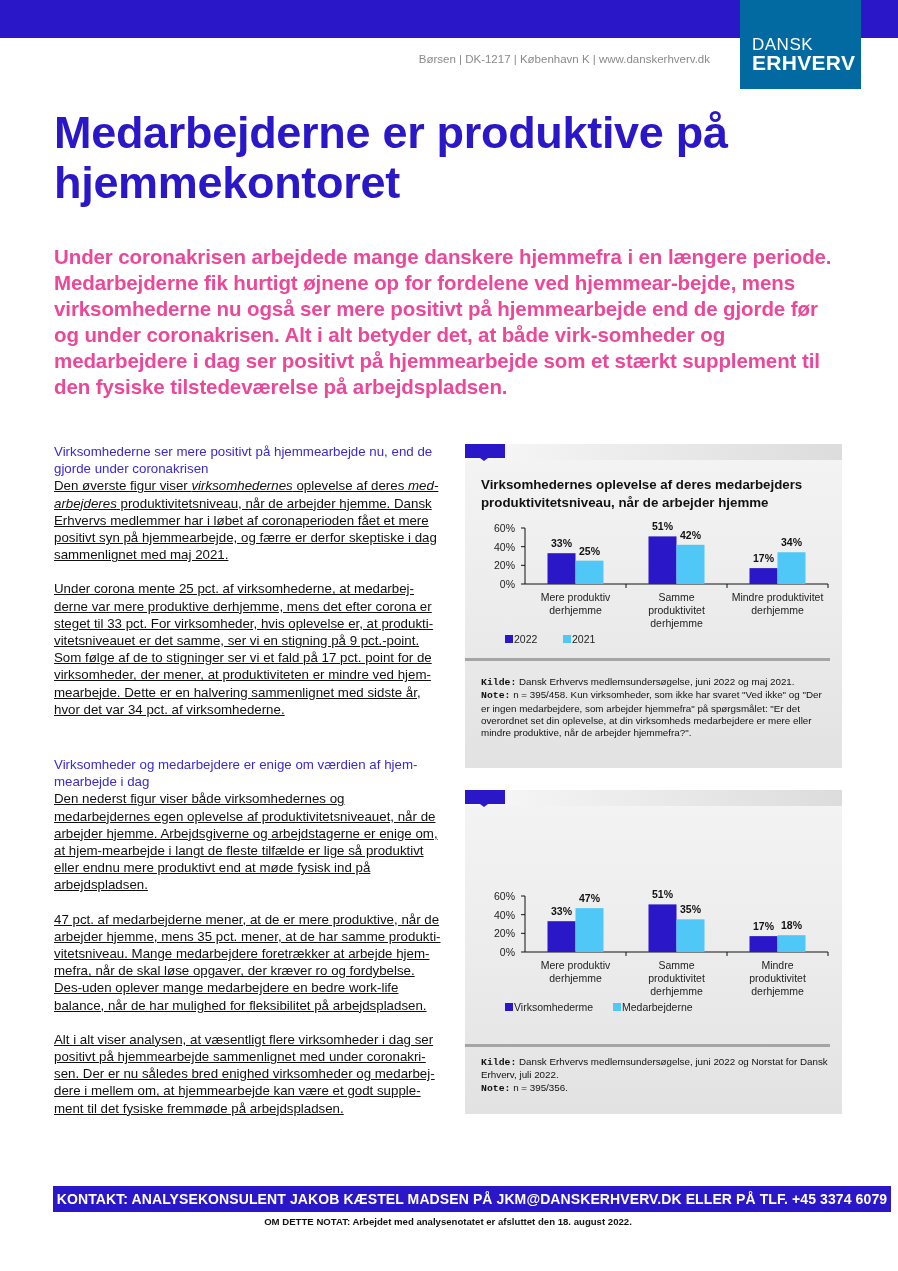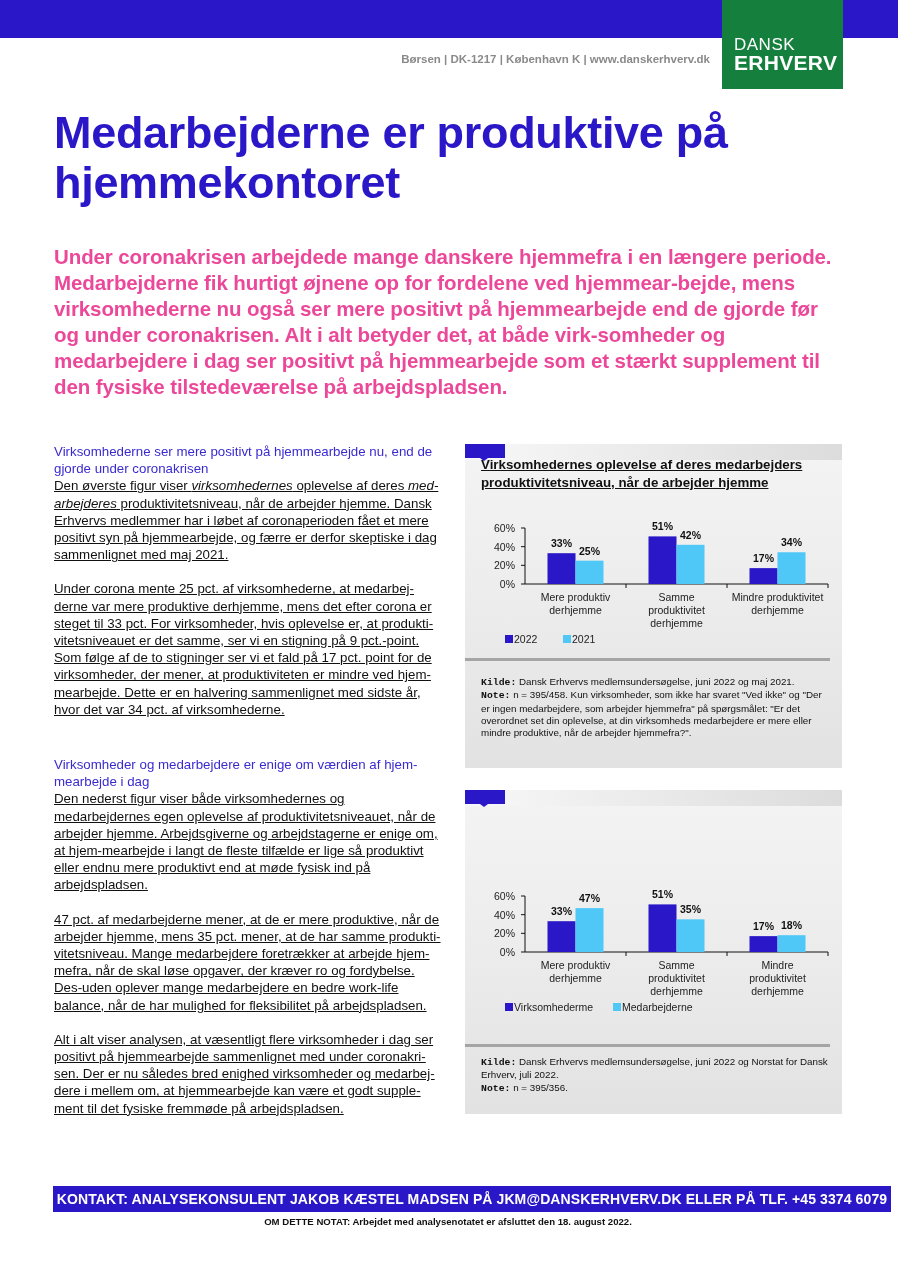--- a/index.html
+++ b/index.html
@@ -1,23 +1,23 @@
 <!DOCTYPE html>
 <html><head>
 <meta charset="utf-8">
 <style>
   * { box-sizing: border-box; margin: 0; padding: 0; }
   html, body { width: 898px; height: 1271px; background: #ffffff; overflow: hidden; }
   body { position: relative; font-family: "Liberation Sans", sans-serif; color: #111; }
 
   .top-bar { position: absolute; left: 0; top: 0; width: 898px; height: 38px; background: #2a17c7; }
-  .logo { position: absolute; left: 722px; top: 0; width: 121px; height: 89px; background: #15803d; color: #fff; padding: 37px 0 0 12px; }
+  .logo { position: absolute; left: 740px; top: 0; width: 121px; height: 89px; background: #0369a1; color: #fff; padding: 37px 0 0 12px; }
   .logo .l1 { font-size: 17px; line-height: 16px; letter-spacing: 0.5px; font-weight: 400; }
   .logo .l2 { font-size: 21px; line-height: 20px; font-weight: 700; letter-spacing: 0.3px; }
-  .address { position: absolute; right: 188px; top: 53px; font-size: 11.5px; color: #8a8a8a; font-weight: 700; }
+  .address { position: absolute; right: 188px; top: 53px; font-size: 11.5px; color: #8a8a8a; font-weight: 400; }
 
   .page-title { position: absolute; left: 54px; top: 108px; width: 800px; font-size: 45px; line-height: 50px; font-weight: 700; color: #2a17c7; letter-spacing: -0.3px; }
   .lead { position: absolute; left: 54px; top: 244px; width: 790px; font-size: 20.5px; line-height: 26px; font-weight: 700; color: #ec4899; letter-spacing: -0.1px; }
 
   .col { position: absolute; left: 54px; width: 390px; font-size: 13.3px; line-height: 17.2px; color: #111; }
   .col .h { color: #3a2ad0; font-weight: 400; }
   .col p { margin: 0; text-decoration: underline; }
   .col i { font-style: italic; }
 
   .chart-box { position: absolute; left: 465px; width: 377px; background: linear-gradient(180deg, #f4f4f4 0%, #ececec 50%, #e2e2e2 100%); }
@@ -57,21 +57,21 @@
 <div class="col" style="top:756px;">
   <div class="h">Virksomheder og medarbejdere er enige om værdien af hjem-mearbejde i dag</div>
   <p>Den nederst figur viser både virksomhedernes og medarbejdernes egen oplevelse af produktivitetsniveauet, når de arbejder hjemme. Arbejdsgiverne og arbejdstagerne er enige om, at hjem-mearbejde i langt de fleste tilfælde er lige så produktivt eller endnu mere produktivt end at møde fysisk ind på arbejdspladsen.</p>
   <p style="margin-top:17px;">47 pct. af medarbejderne mener, at de er mere produktive, når de arbejder hjemme, mens 35 pct. mener, at de har samme produkti-vitetsniveau. Mange medarbejdere foretrækker at arbejde hjem-mefra, når de skal løse opgaver, der kræver ro og fordybelse. Des-uden oplever mange medarbejdere en bedre work-life balance, når de har mulighed for fleksibilitet på arbejdspladsen.</p>
   <p style="margin-top:17px;">Alt i alt viser analysen, at væsentligt flere virksomheder i dag ser positivt på hjemmearbejde sammenlignet med under coronakri-sen. Der er nu således bred enighed virksomheder og medarbej-dere i mellem om, at hjemmearbejde kan være et godt supple-ment til det fysiske fremmøde på arbejdspladsen.</p>
 </div>
 
 <div class="chart-box" style="top:444px; height:324px;">
   <div class="chart-top"></div>
   <div class="chart-tab"></div>
-  <div class="chart-title" style="top:12px;text-decoration:underline;">Virksomhedernes oplevelse af deres medarbejders produktivitetsniveau, når de arbejder hjemme</div>
+  <div class="chart-title" style="top:32px;">Virksomhedernes oplevelse af deres medarbejders produktivitetsniveau, når de arbejder hjemme</div>
   <svg class="chart-svg" id="chart1" style="top:70px;" width="377" height="140">
       <text x="50" y="18" text-anchor="end" font-size="10.5" fill="#222">60%</text>
       <line x1="56" x2="60" y1="14" y2="14" stroke="#111" stroke-width="1"></line>
       <text x="50" y="36.66666666666667" text-anchor="end" font-size="10.5" fill="#222">40%</text>
       <line x1="56" x2="60" y1="32.66666666666667" y2="32.66666666666667" stroke="#111" stroke-width="1"></line>
       <text x="50" y="55.333333333333336" text-anchor="end" font-size="10.5" fill="#222">20%</text>
       <line x1="56" x2="60" y1="51.333333333333336" y2="51.333333333333336" stroke="#111" stroke-width="1"></line>
       <text x="50" y="74" text-anchor="end" font-size="10.5" fill="#222">0%</text>
       <line x1="56" x2="60" y1="70" y2="70" stroke="#111" stroke-width="1"></line>
       <line x1="60" x2="60" y1="14" y2="70" stroke="#111" stroke-width="1"></line>

